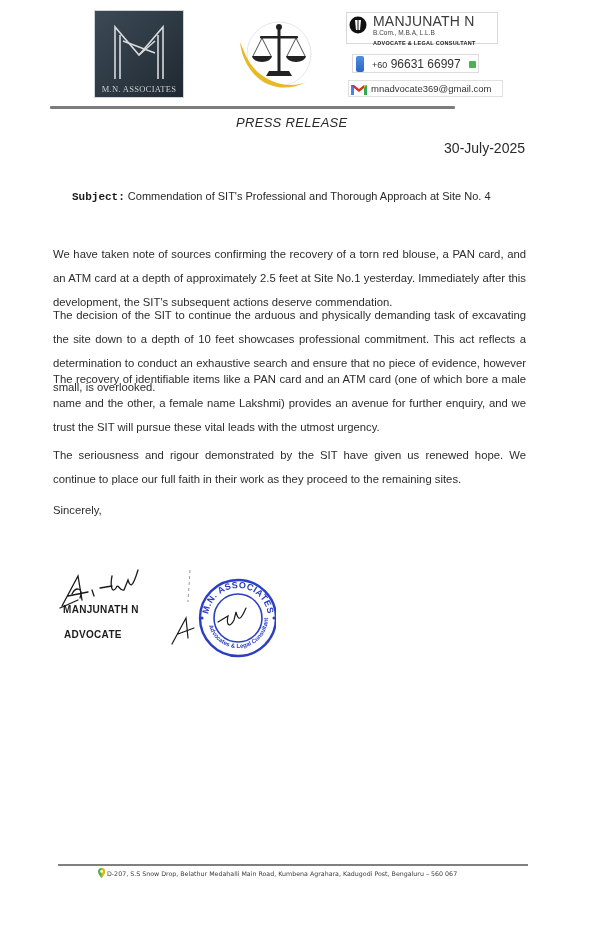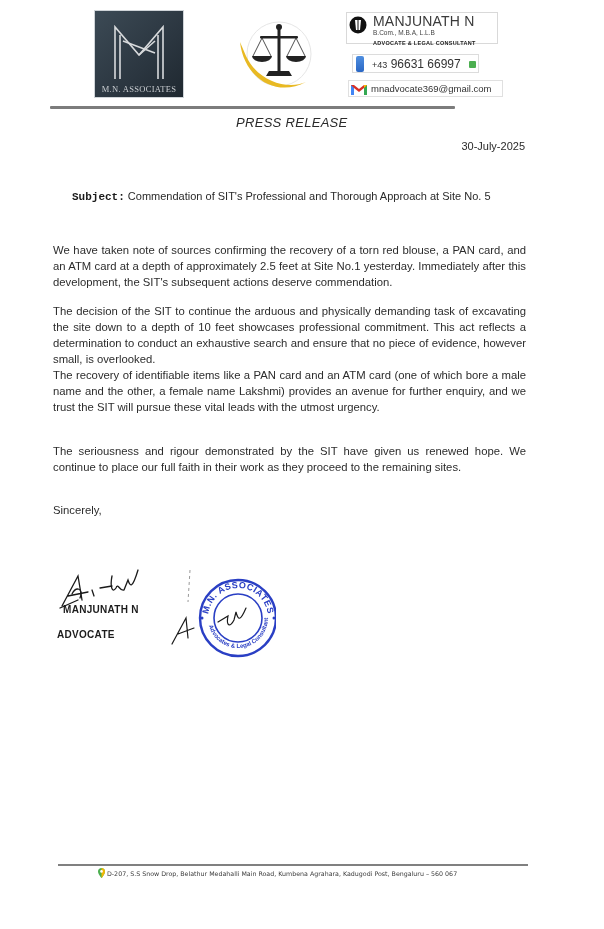--- a/index.html
+++ b/index.html
@@ -42,39 +42,39 @@
     .email-row {
       position: absolute; left: 348px; top: 80px; width: 155px; height: 17px;
       border: 1px solid #e0e0e0;
     }
     .email-row .gmail-icon { position: absolute; left: 2px; top: 3px; }
     .email-row .email-text { position: absolute; left: 22px; top: 2px; font-size: 9.5px; color: #333; white-space: nowrap; text-align: right; }
 
     .header-rule { position: absolute; left: 50px; top: 106px; width: 405px; height: 3px; background: #7c7c7c; border-radius: 1px; }
 
     .doc-type { position: absolute; left: 236px; top: 115px; font-size: 13px; color: #2a2a2a; letter-spacing: 0.3px; font-style: italic; }
-    .doc-date { position: absolute; right: 79px; top: 140px; font-size: 11px; color: #2a2a2a; }
+    .doc-date { position: absolute; right: 79px; top: 140px; font-size: 14px; color: #2a2a2a; }
 
     .subject { position: absolute; left: 72px; top: 190px; font-size: 11px; color: #2a2a2a; white-space: nowrap; }
     .subject b { color: #1a1a1a; font-family: Liberation Mono, monospace; }
 
     .body-para {
-      position: absolute; left: 53px; width: 473px; font-size: 11.3px; line-height: 16px;
+      position: absolute; left: 53px; width: 473px; font-size: 11.3px; line-height: 24px;
       color: #2c2c2c; text-align: justify;
     }
     .p1 { top: 242px; }
     .p2 { top: 303px; }
     .p3 { top: 367px; }
     .p4 { top: 443px; }
 
     .closing { position: absolute; left: 53px; top: 504px; font-size: 11.3px; color: #2c2c2c; text-align: right; }
 
     .signature { position: absolute; left: 58px; top: 566px; }
     .sig-name { position: absolute; left: 63px; top: 604px; font-size: 10px; font-weight: bold; color: #1c1c1c; letter-spacing: 0.3px; white-space: nowrap; }
-    .sig-title { position: absolute; left: 57px; top: 629px; font-size: 10px; font-weight: bold; color: #1c1c1c; letter-spacing: 0.3px; }
+    .sig-title { position: absolute; left: 64px; top: 629px; font-size: 10px; font-weight: bold; color: #1c1c1c; letter-spacing: 0.3px; }
     .stamp { position: absolute; left: 168px; top: 566px; }
 
     .footer-rule { position: absolute; left: 58px; top: 864px; width: 470px; height: 2px; background: #808080; }
     .footer-addr { position: absolute; left: 98px; top: 868px; font-family: "DejaVu Sans", sans-serif; font-size: 6.3px; color: #3a3a3a; white-space: nowrap; }
     .footer-addr .pin-icon { display: inline-block; vertical-align: -2px; margin-right: 2px; }
   </style>
 </head>
 <body>
 
 <div class="logo-mn">
@@ -115,40 +115,40 @@
     <path d="M6 4 h6 l-1 10 h-4 z" fill="#fff"></path>
     <path d="M9 4 v10" stroke="#111" stroke-width="1"></path>
   </svg>
   <div class="name">MANJUNATH N</div>
   <div class="degrees">B.Com., M.B.A, L.L.B</div>
   <div class="title">ADVOCATE &amp; LEGAL CONSULTANT</div>
 </div>
 
 <div class="phone-row">
   <span class="phone-icon"></span>
-  <span class="phone-text"><span class="cc">+43</span> <span>96631 66997</span></span>
+  <span class="phone-text"><span class="cc">+60</span> <span>96631 66997</span></span>
   <span class="wa-icon"></span>
 </div>
 
 <div class="email-row">
   <svg class="gmail-icon" width="16" height="11" viewBox="0 0 16 11">
     <path d="M0 1 V11 H3 V4 L8 8 L13 4 V11 H16 V1 L13 1 L8 5 L3 1 Z" fill="#d93025"></path>
     <path d="M0 1 V11 H3 V4 Z" fill="#4285f4"></path>
     <path d="M13 4 V11 H16 V1 Z" fill="#34a853"></path>
     <path d="M13 1 L16 1 L13 4 Z" fill="#fbbc04"></path>
   </svg>
   <span class="email-text">mnadvocate369@gmail.com</span>
 </div>
 
 <div class="header-rule"></div>
 
 <div class="doc-type">PRESS RELEASE</div>
 <div class="doc-date">30-July-2025</div>
 
-<div class="subject"><b>Subject:</b><span> Commendation of SIT's Professional and Thorough Approach at Site No. 5</span></div>
+<div class="subject"><b>Subject:</b><span> Commendation of SIT's Professional and Thorough Approach at Site No. 4</span></div>
 
 <p class="body-para p1">We have taken note of sources confirming the recovery of a torn red blouse, a PAN card, and an ATM card at a depth of approximately 2.5 feet at Site No.1 yesterday. Immediately after this development, the SIT's subsequent actions deserve commendation.</p>
 <p class="body-para p2">The decision of the SIT to continue the arduous and physically demanding task of excavating the site down to a depth of 10 feet showcases professional commitment. This act reflects a determination to conduct an exhaustive search and ensure that no piece of evidence, however small, is overlooked.</p>
 <p class="body-para p3">The recovery of identifiable items like a PAN card and an ATM card (one of which bore a male name and the other, a female name Lakshmi) provides an avenue for further enquiry, and we trust the SIT will pursue these vital leads with the utmost urgency.</p>
 <p class="body-para p4">The seriousness and rigour demonstrated by the SIT have given us renewed hope. We continue to place our full faith in their work as they proceed to the remaining sites.</p>
 
 <div class="closing">Sincerely,</div>
 
 <svg class="signature" width="95" height="48" viewBox="0 0 95 48">
   <g fill="none" stroke="#1a1a1a" stroke-width="1.3" stroke-linecap="round">

